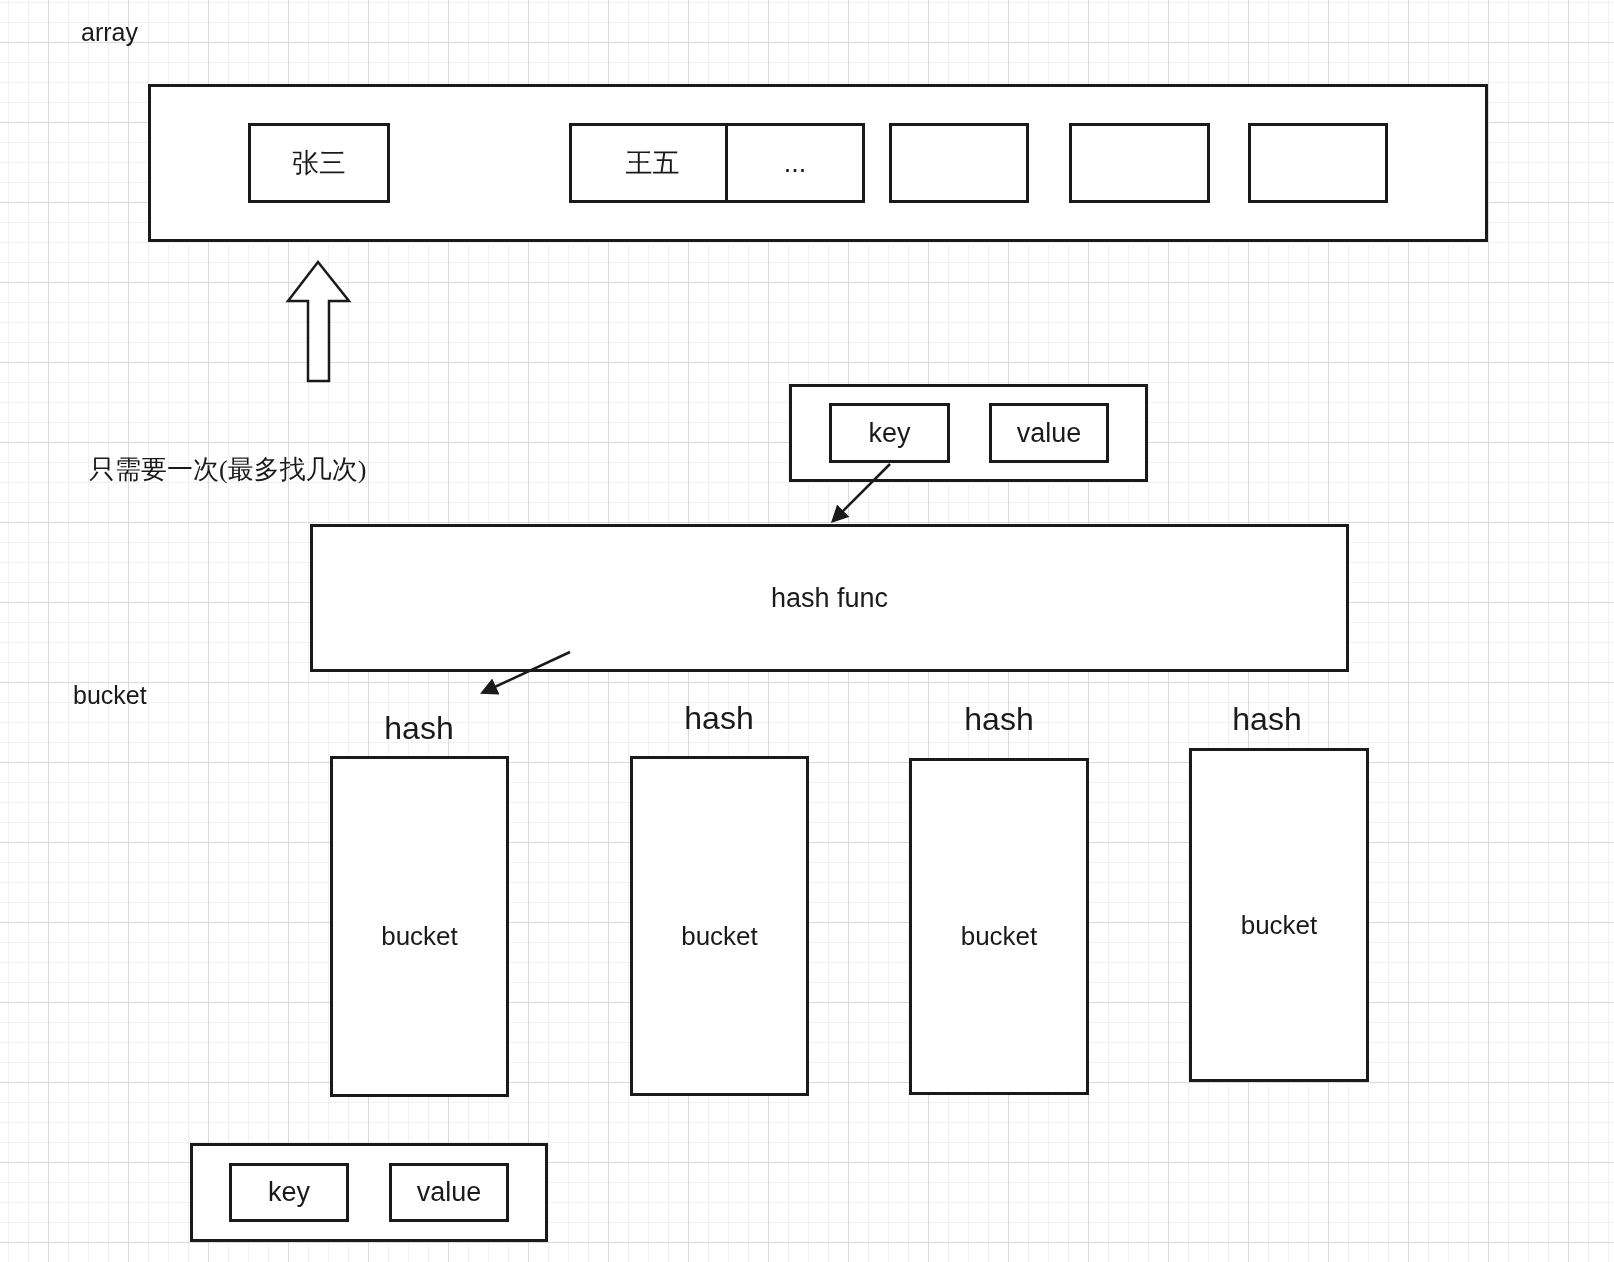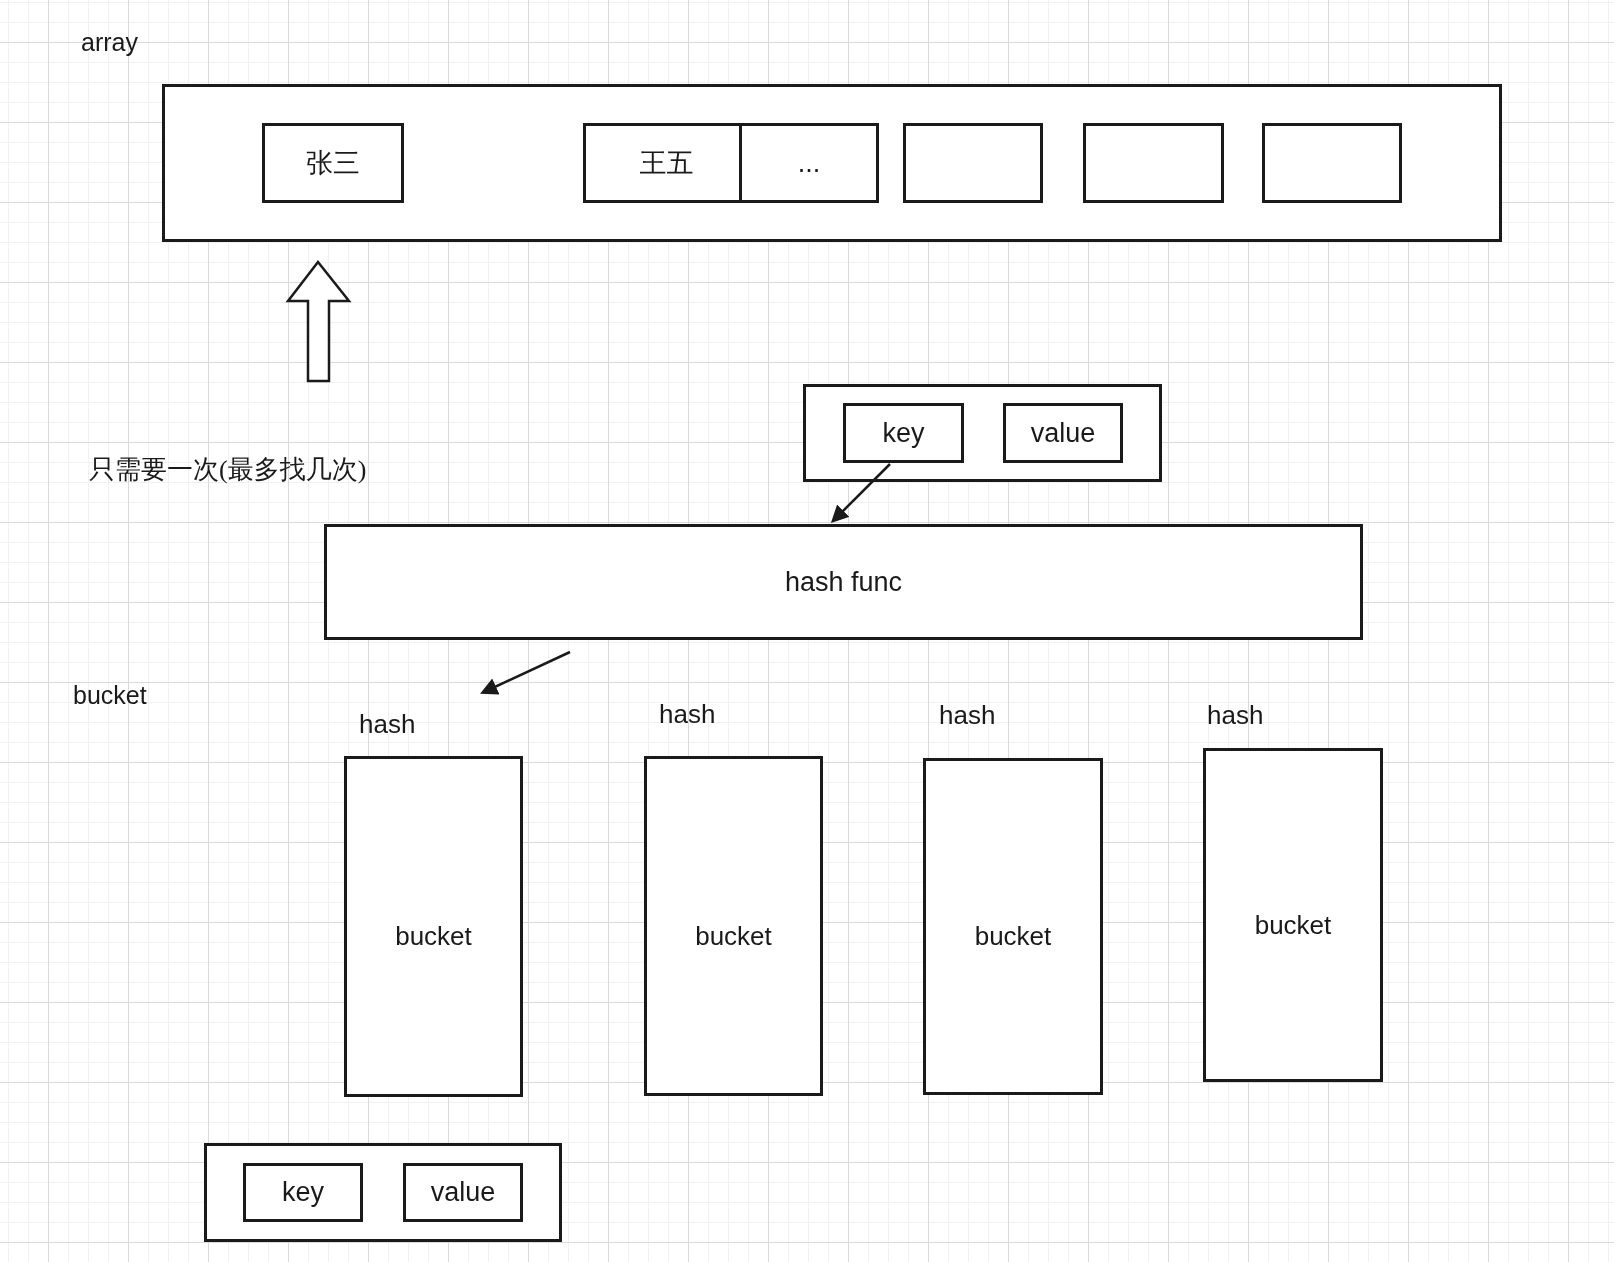--- a/index.html
+++ b/index.html
@@ -25,64 +25,63 @@
     background-size:80px 80px, 80px 80px, 20px 20px, 20px 20px;
     background-position:48px 0, 0 42px, 8px 0, 0 2px;
   }
   .box{
     position:absolute;
     box-sizing:border-box;
     background:var(--shape-fill);
     border:3px solid var(--stroke);
     display:flex;align-items:center;justify-content:center;
     white-space:nowrap;
-    margin-left:14px;
   }
   .label{
     position:absolute;
     white-space:nowrap;
     line-height:1.15;
   }
   .cell{font-size:27px;}
   .kv{font-size:27px;}
   .hashfunc-text{font-size:27px;}
   .bucket-box{font-size:26px;padding-top:20px;}
-  .hash-label{font-size:26px;width:120px;text-align:left;}
+  .hash-label{font-size:32px;width:120px;text-align:center;}
   .side-label{font-size:25px;}
   .note-label{font-size:26px;font-family:Liberation Serif, serif;}
   svg.overlay{
     position:absolute;left:0;top:0;
     pointer-events:none;
   }
   svg.overlay line{stroke:var(--stroke);stroke-width:2.5px;}
   svg.overlay polygon{fill:var(--shape-fill);stroke:var(--stroke);stroke-width:2.5px;stroke-linejoin:miter;}
 </style>
 </head>
 <body>
 
 <div class="canvas">
 
-  <div class="label side-label" style="left:81px;top:28px;">array</div>
+  <div class="label side-label" style="left:81px;top:18px;">array</div>
 
   <div class="box" style="left:148px;top:84px;width:1340px;height:158px;"></div>
 
   <div class="box cell" style="left:248px;top:123px;width:142px;height:80px;">张三</div>
   <div class="box cell" style="left:569px;top:123px;width:167px;height:80px;">王五</div>
   <div class="box cell" style="left:725px;top:123px;width:140px;height:80px;">...</div>
   <div class="box cell" style="left:889px;top:123px;width:140px;height:80px;"></div>
   <div class="box cell" style="left:1069px;top:123px;width:141px;height:80px;"></div>
   <div class="box cell" style="left:1248px;top:123px;width:140px;height:80px;"></div>
 
   <div class="label note-label" style="left:89px;top:455px;">只需要一次(最多找几次)</div>
 
   <div class="box" style="left:789px;top:384px;width:359px;height:98px;"></div>
   <div class="box kv" style="left:829px;top:403px;width:121px;height:60px;">key</div>
   <div class="box kv" style="left:989px;top:403px;width:120px;height:60px;">value</div>
 
-  <div class="box hashfunc-text" style="left:310px;top:524px;width:1039px;height:116px;text-align:right;">hash func</div>
+  <div class="box hashfunc-text" style="left:310px;top:524px;width:1039px;height:148px;text-align:right;">hash func</div>
 
   <div class="label side-label" style="left:73px;top:681px;">bucket</div>
 
   <div class="label hash-label" style="left:359px;top:710px;">hash</div>
   <div class="label hash-label" style="left:659px;top:700px;">hash</div>
   <div class="label hash-label" style="left:939px;top:701px;">hash</div>
   <div class="label hash-label" style="left:1207px;top:701px;">hash</div>
 
   <div class="box bucket-box" style="left:330px;top:756px;width:179px;height:341px;">bucket</div>
   <div class="box bucket-box" style="left:630px;top:756px;width:179px;height:340px;">bucket</div>

